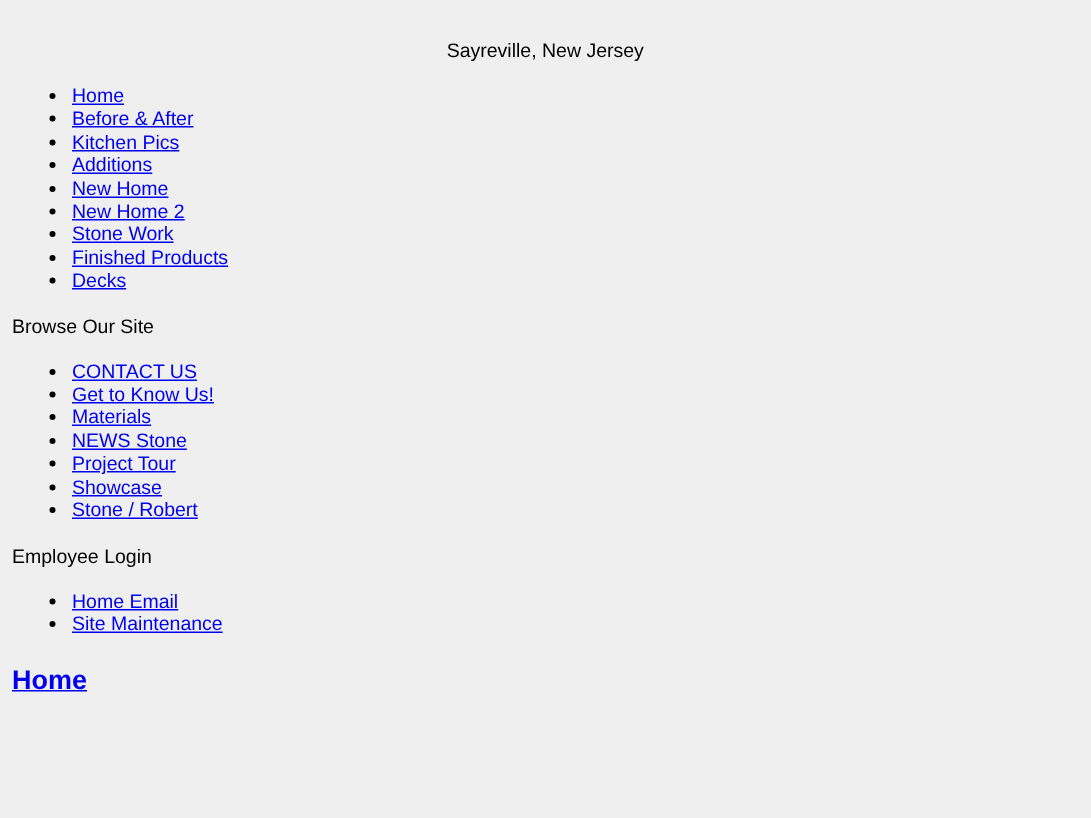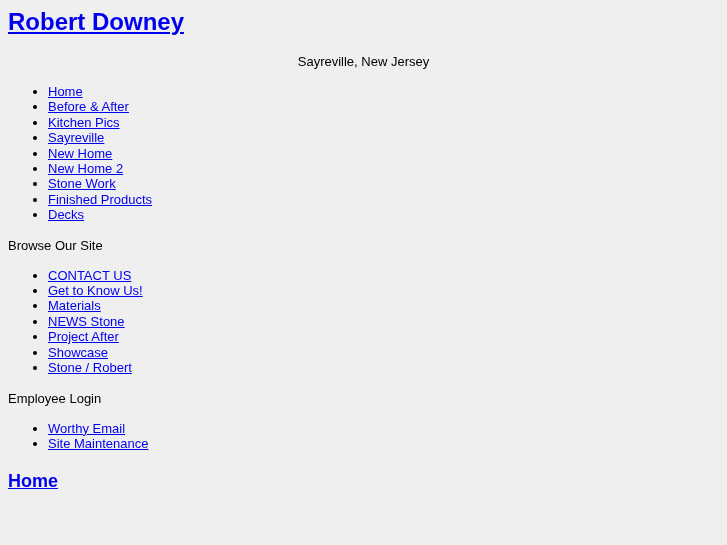--- a/index.html
+++ b/index.html
@@ -97,51 +97,50 @@
     font-size: 18px;
     line-height: 21px;
     font-weight: bold;
   }
 </style>
 </head>
 <body>
 
 <div class="page">
 
-  <h1 class="site-title"><a href="#">Robert Downey</a></h1>
 
   <p class="tagline">Sayreville, New Jersey</p>
 
   <ul class="nav-list">
     <li><a href="#">Home</a></li>
     <li><a href="#">Before &amp; After</a></li>
     <li><a href="#">Kitchen Pics</a></li>
-    <li><a href="#">Sayreville</a></li>
+    <li><a href="#">Additions</a></li>
     <li><a href="#">New Home</a></li>
     <li><a href="#">New Home 2</a></li>
     <li><a href="#">Stone Work</a></li>
     <li><a href="#">Finished Products</a></li>
     <li><a href="#">Decks</a></li>
   </ul>
 
   <p class="section-label">Browse Our Site</p>
 
   <ul class="nav-list">
     <li><a href="#">CONTACT US</a></li>
     <li><a href="#">Get to Know Us!</a></li>
     <li><a href="#">Materials</a></li>
     <li><a href="#">NEWS Stone</a></li>
-    <li><a href="#">Project After</a></li>
+    <li><a href="#">Project Tour</a></li>
     <li><a href="#">Showcase</a></li>
     <li><a href="#">Stone / Robert</a></li>
   </ul>
 
 
   <p class="section-label">Employee Login</p>
 
   <ul class="nav-list">
-    <li><a href="#">Worthy Email</a></li>
+    <li><a href="#">Home Email</a></li>
     <li><a href="#">Site Maintenance</a></li>
   </ul>
 
   <h2 class="page-heading"><a href="#">Home</a></h2>
 
 </div>
 
 </body></html>

